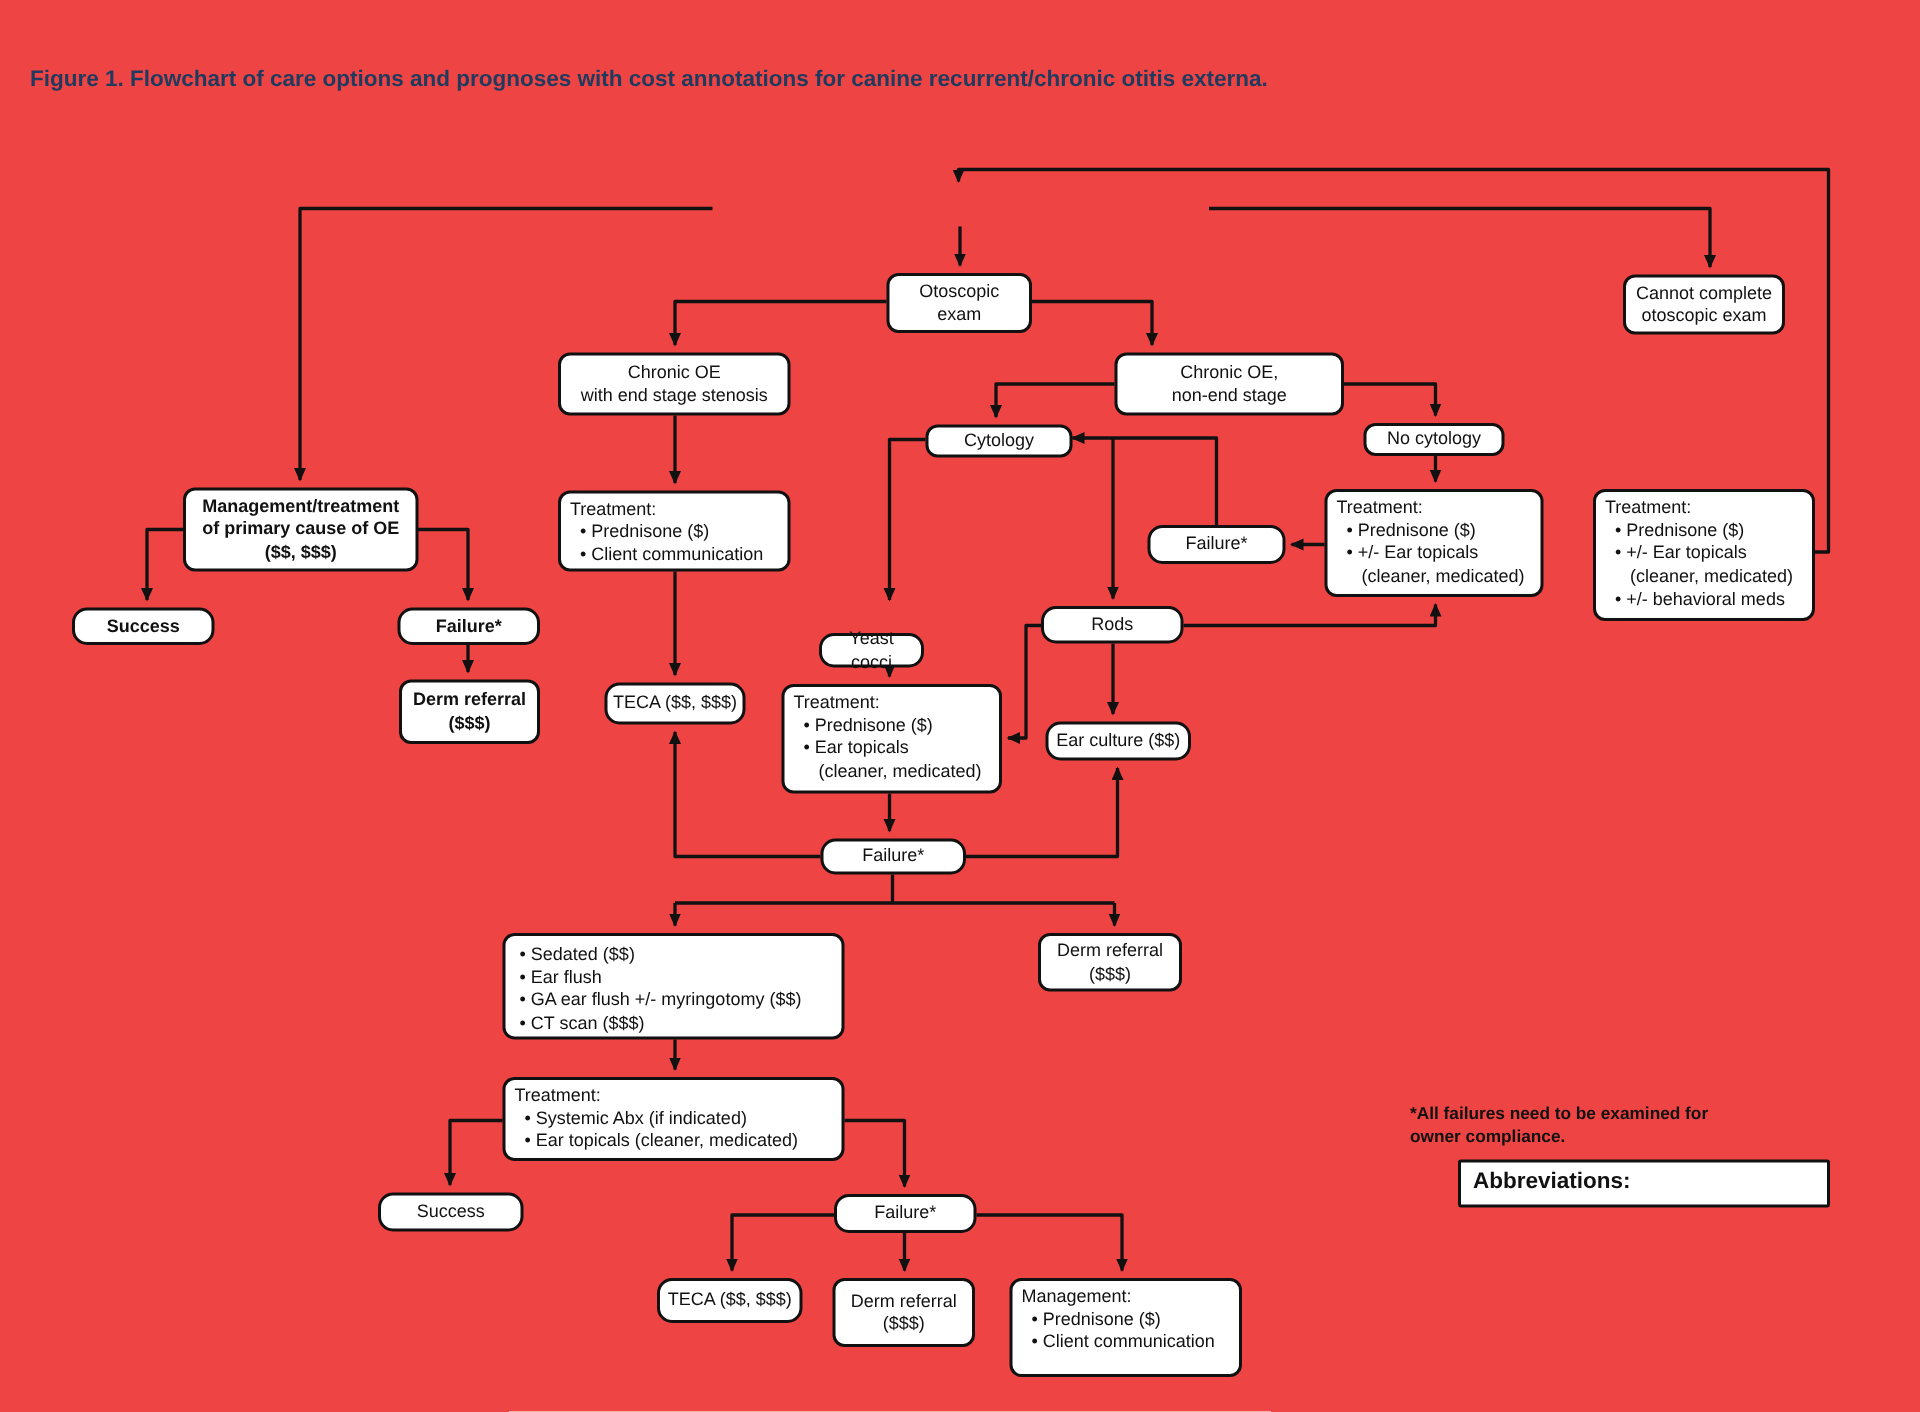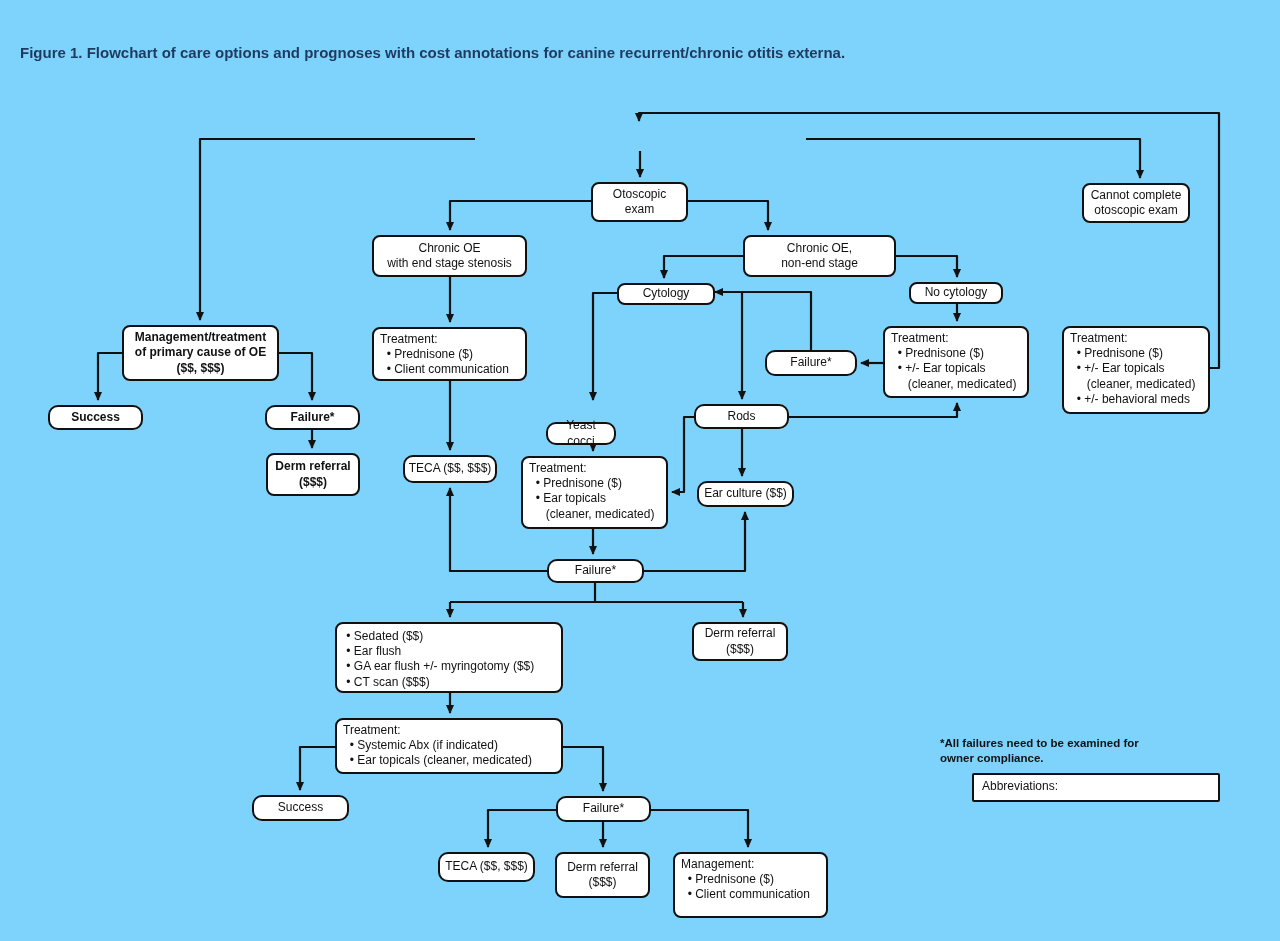--- a/index.html
+++ b/index.html
@@ -1,30 +1,30 @@
 <!DOCTYPE html>
 <html style="--title: #1F3A5F; --line: #111111;"><head>
 <meta charset="utf-8">
 <style>
   :root{ --line:#111111; --title:#1F3A5F; }
   html,body{margin:0;padding:0;background:#ffffff;}
   body{width:1280px;height:941px;position:relative;font-family:"Liberation Sans",sans-serif;color:#111;}
-  .stage{position:absolute;left:0;top:0;width:1280px;height:941px;overflow:hidden;background:#7dd3fc;}
+  .stage{position:absolute;left:0;top:0;width:1280px;height:941px;overflow:hidden;background:#ef4444;}
   .fig-title{position:absolute;left:20px;top:44px;font-size:15px;font-weight:bold;color:var(--title);white-space:nowrap;}
   .wires{position:absolute;left:0;top:0;z-index:1;}
   .node{position:absolute;z-index:2;background:#fff;border:2px solid var(--line);border-radius:8px;
         font-size:12px;line-height:1.27;box-sizing:border-box;}
   .c{display:flex;align-items:center;justify-content:center;text-align:center;white-space:pre-line;padding:1px 3px;}
   .l{white-space:pre;padding:3px 6px;}
   .b{font-weight:bold;}
   .footnote{position:absolute;left:940px;top:736px;width:290px;text-align:left;font-weight:bold;
             font-size:11.5px;line-height:1.3;white-space:pre-line;z-index:2;}
   .abbrev{position:absolute;left:972px;top:773px;width:248px;box-sizing:border-box;background:#fff;
           border:2.5px solid var(--line);border-radius:2px;padding:4px 8px 7px 8px;z-index:2;}
-  .abbrev-h{font-weight:normal;font-size:12px;}
+  .abbrev-h{font-weight:bold;font-size:15px;}
   .abbrev ul{margin:1px 0 0 0;padding-left:24px;font-size:11.5px;line-height:1.32;}
   .abbrev li{margin:0;}
 </style>
 </head>
 <body>
 
 <div class="stage">
 
   <div class="fig-title">Figure 1. Flowchart of care options and prognoses with cost annotations for canine recurrent/chronic otitis externa.</div>
 

